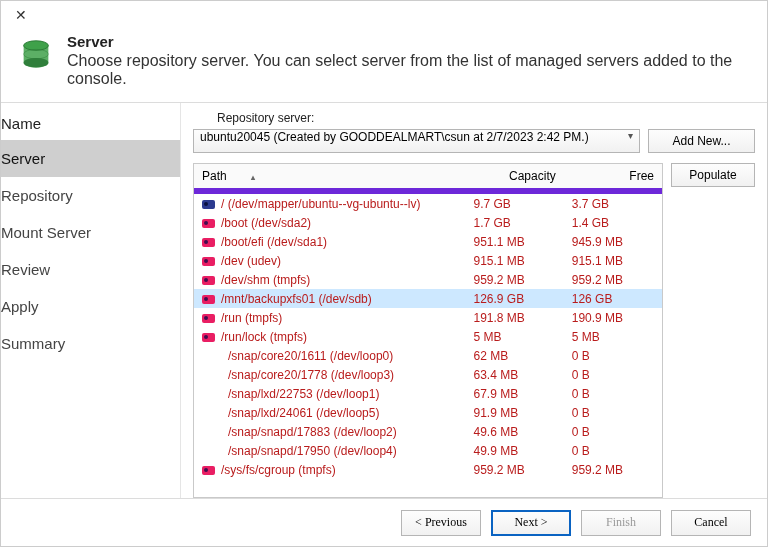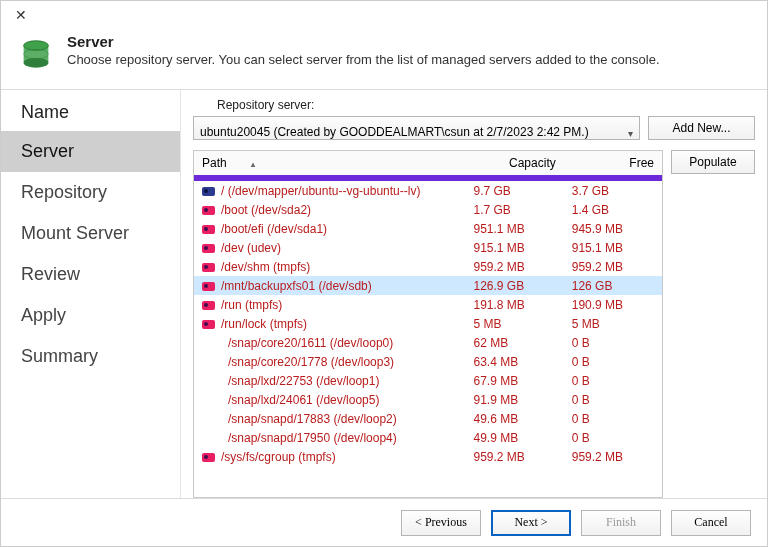--- a/index.html
+++ b/index.html
@@ -4,32 +4,32 @@
 <style>
   * { box-sizing: border-box; font-family: "Segoe UI", Tahoma, sans-serif; }
   html,body { margin:0; padding:0; background:#fff; }
   .window { width:768px; height:547px; border:1px solid #ccc; background:#fff; display:flex; flex-direction:column; position:relative; }
   .titlebar { height:28px; display:flex; align-items:center; padding:0 8px; font-size:12px; color:#222; }
   .titlebar .title { flex:1; }
   .close-x { font-size:14px; color:#333; cursor:pointer; padding:0 6px; }
   .header { display:flex; align-items:flex-start; padding:4px 16px 14px 16px; }
   .header-icon { width:38px; height:38px; margin-right:12px; margin-top:4px; }
   .header-text h2 { margin:0; font-size:15px; font-weight:700; color:#222; }
-  .header-text p { margin:2px 8px 0 0; font-size:13px; color:#333; }
+  .header-text p { margin:2px 8px 0 0; font-size:16px; color:#333; }
   .divider { height:1px; background:#dcdcdc; margin:0; }
   .body { flex:1; display:flex; min-height:0; }
   .sidebar { width:180px; border-right:1px solid #e5e5e5; padding-top:4px; background:#fff; }
-  .side-item { font-size:18px; padding:10px 20px; color:#444; cursor:pointer; }
+  .side-item { font-size:15px; padding:10px 0; color:#444; cursor:pointer; }
   .side-item.heading { font-weight:400; color:#222; padding-top:8px; padding-bottom:8px; }
   .side-item.active { background:#cfcfcf; color:#111; }
   .main { flex:1; padding:8px 12px 0 12px; display:flex; flex-direction:column; min-height:0; }
   .row1 { display:flex; align-items:center; gap:8px;margin-left:24px; }
   .row1 .lbl { font-size:12px; color:#222; margin-bottom:2px; }
   .row2 { display:flex; gap:8px; margin-top:2px; }
-  .combo { flex:1; height:24px; border:1px solid #b5b5b5; background:linear-gradient(#fdfdfd,#f1f1f1); font-size:12px; display:flex; align-items:flex-end; padding:0 6px; position:relative; }
+  .combo { flex:1; height:24px; border:1px solid #b5b5b5; background:linear-gradient(#fdfdfd,#f1f1f1); font-size:12px; display:flex; align-items:flex-start; padding:0 6px; position:relative; }
   .combo .chev { position:absolute; right:6px; font-size:10px; color:#555; }
   .btn { height:24px; min-width:76px; padding:0 10px; border:1px solid #b5b5b5; background:linear-gradient(#fdfdfd,#f1f1f1); font-size:12px; cursor:pointer; }
   .gridwrap { margin-top:10px; flex:1; display:flex; gap:8px; min-height:0; }
   .grid { flex:1; border:1px solid #c9c9c9; overflow:auto; }
   table { width:100%; border-collapse:collapse; font-size:12px; }
   thead th { text-align:left; font-weight:400; background:#fafafa; border-bottom:6px solid #6d28d9; padding:5px 8px; position:sticky; top:0;margin-left:12px; }
   thead th:nth-child(2), thead th:nth-child(3) { text-align:right; }
   tbody td { padding:2.5px 8px; color:#b91c1c; white-space:nowrap; }
   tbody td:nth-child(2), tbody td:nth-child(3) { text-align:left; }
   tbody tr.selected td { background:#cde8ff; }

